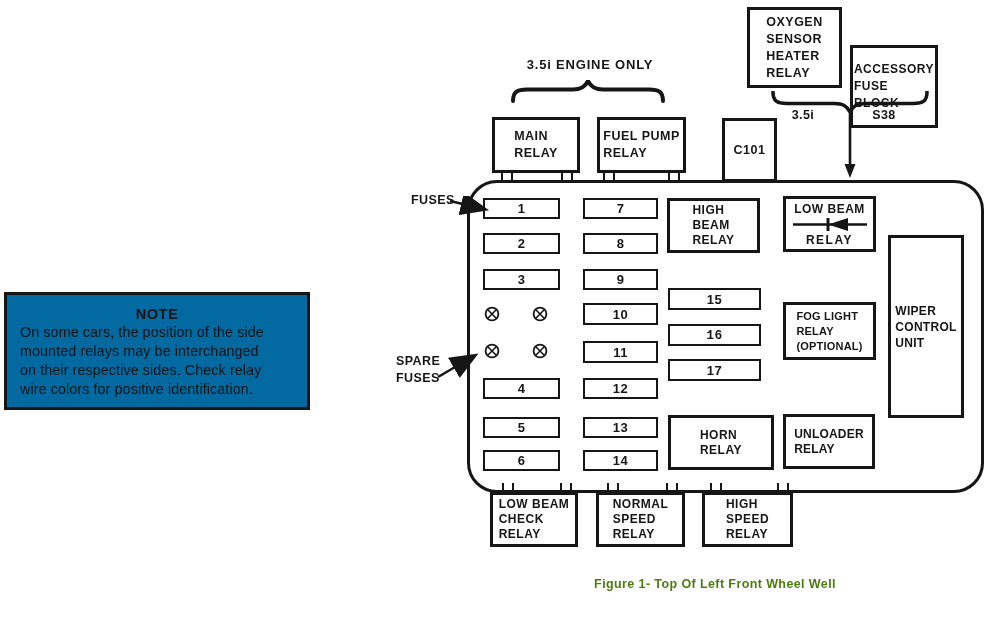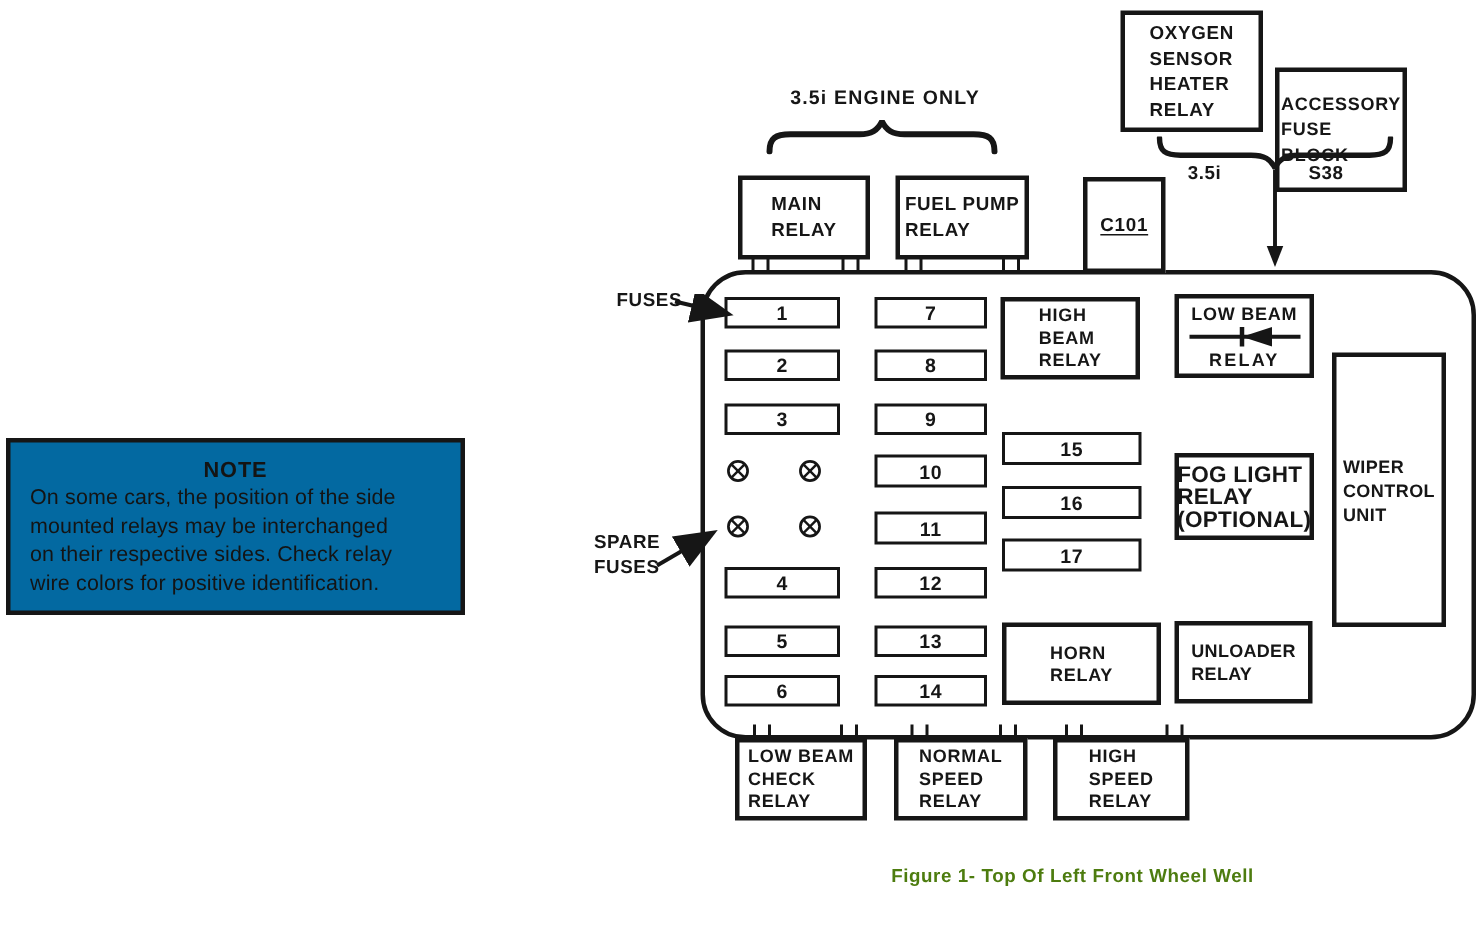--- a/index.html
+++ b/index.html
@@ -48,21 +48,21 @@
     margin-top:11px;color:#141414;
   }
   #note-body{
     font-weight:400;font-size:14.3px;line-height:19px;color:#141414;
     padding:1px 11px 0 13px;white-space:pre-line;letter-spacing:.1px;
   }
   #caption{
     position:absolute;left:515px;top:577px;width:400px;text-align:center;
     font-weight:700;font-size:12.5px;letter-spacing:.4px;color:#4d7c0f;z-index:5;
   }
-  .underline{text-decoration:underline;text-underline-offset:2px;}
+  .underline{text-underline-offset:2px;}
 </style>
 </head>
 <body>
 
 <div>
 
   <div id="note-box">
     <div id="note-title">NOTE</div>
     <div id="note-body">On some cars, the position of the side
 mounted relays may be interchanged
@@ -146,21 +146,21 @@
   <div class="fuse" style="left:583px;top:198px;width:75px;height:21px;">7</div>
   <div class="fuse" style="left:583px;top:233px;width:75px;height:21px;">8</div>
   <div class="fuse" style="left:583px;top:269px;width:75px;height:21px;">9</div>
   <div class="fuse" style="left:583px;top:303px;width:75px;height:22px;">10</div>
   <div class="fuse" style="left:583px;top:341px;width:75px;height:22px;">11</div>
   <div class="fuse" style="left:583px;top:378px;width:75px;height:21px;">12</div>
   <div class="fuse" style="left:583px;top:417px;width:75px;height:21px;">13</div>
   <div class="fuse" style="left:583px;top:450px;width:75px;height:21px;">14</div>
 
   <div class="fuse" style="left:668px;top:288px;width:93px;height:22px;text-align:center;">15</div>
-  <div class="fuse" style="left:668px;top:324px;width:93px;height:22px;">16</div>
+  <div class="fuse" style="left:668px;top:324px;width:93px;height:22px;font-family:Liberation Mono, monospace;">16</div>
   <div class="fuse" style="left:668px;top:359px;width:93px;height:22px;">17</div>
 
   <svg class="svgabs" style="left:484px;top:306px;" width="16" height="16" viewBox="0 0 16 16">
     <circle cx="8" cy="8" r="6.4" stroke="#161616" stroke-width="1.8" fill="none"></circle>
     <line x1="3.8" y1="3.8" x2="12.2" y2="12.2" stroke="#161616" stroke-width="1.6"></line>
     <line x1="12.2" y1="3.8" x2="3.8" y2="12.2" stroke="#161616" stroke-width="1.6"></line>
   </svg>
   <svg class="svgabs" style="left:532px;top:306px;" width="16" height="16" viewBox="0 0 16 16">
     <circle cx="8" cy="8" r="6.4" stroke="#161616" stroke-width="1.8" fill="none"></circle>
     <line x1="3.8" y1="3.8" x2="12.2" y2="12.2" stroke="#161616" stroke-width="1.6"></line>
@@ -187,21 +187,21 @@
     <span class="lbl" style="line-height:14px;">LOW BEAM</span>
     <svg width="78" height="17" viewBox="0 0 78 17">
       <line x1="2" y1="8.5" x2="76" y2="8.5" stroke="#161616" stroke-width="2.6"></line>
       <line x1="37" y1="2" x2="37" y2="15" stroke="#161616" stroke-width="3"></line>
       <polygon points="37,8.5 57,2 57,15" fill="#161616"></polygon>
     </svg>
     <span class="lbl" style="line-height:14px;letter-spacing:1.5px;">RELAY</span>
   </div>
 
   <div class="box" style="left:783px;top:302px;width:93px;height:58px;">
-    <span class="lbl" style="font-size:15px;letter-spacing:.2px;">FOG LIGHT
+    <span class="lbl" style="font-size:11px;letter-spacing:.2px;">FOG LIGHT
 RELAY
 (OPTIONAL)</span>
   </div>
 
   <div class="box" style="left:888px;top:235px;width:76px;height:183px;">
     <span class="lbl" style="font-size:12px;line-height:16px;letter-spacing:.3px;">WIPER
 CONTROL
 UNIT</span>
   </div>
 

